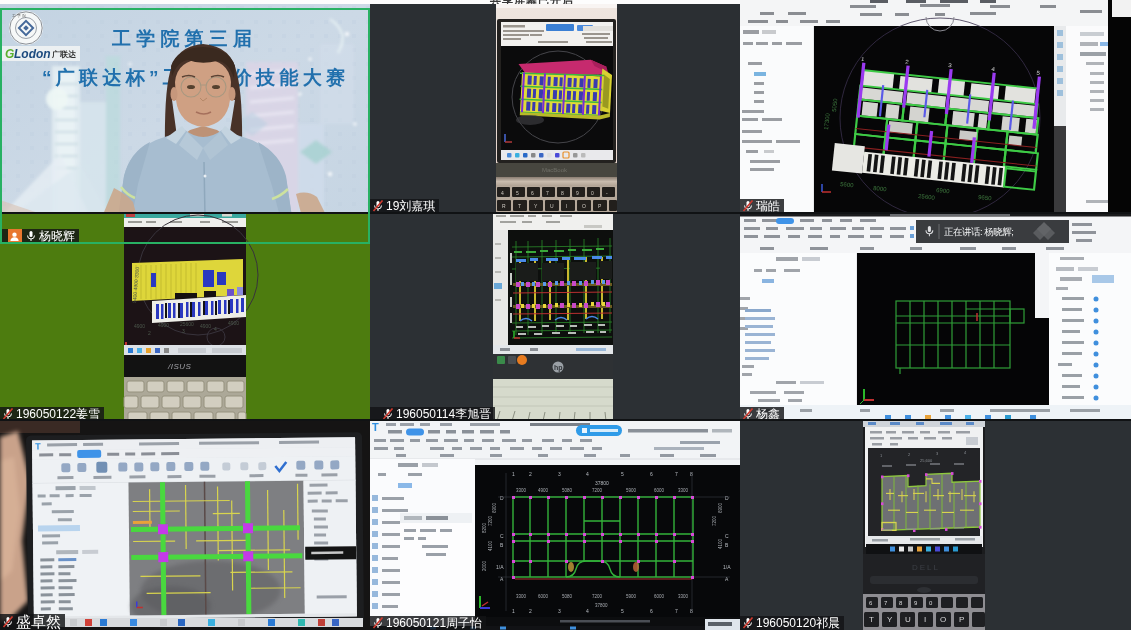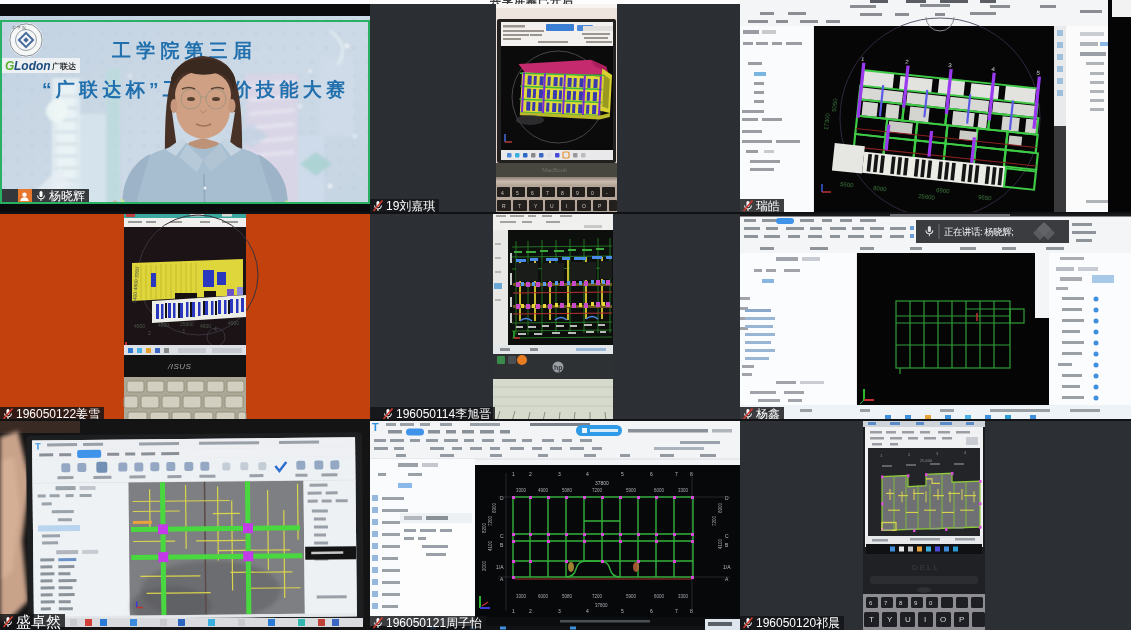--- a/index.html
+++ b/index.html
@@ -1,21 +1,21 @@
 <!DOCTYPE html>
 <html><head>
 <meta charset="utf-8">
 <style>
 html,body{margin:0;padding:0;width:1131px;height:630px;overflow:hidden;background:#0a0b0c;font-family:"Liberation Sans",sans-serif;}
 .cell{position:absolute;overflow:hidden;}
 .cell > svg{filter:blur(0.45px);}
-#cA{left:0;top:16px;width:370px;height:188px;background:#c9d7e4;}
+#cA{left:0;top:4px;width:370px;height:240px;background:#c9d7e4;}
 #cB{left:370px;top:0;width:370px;height:213px;background:#2b2f33;padding-left:14px;}
 #cC{left:740px;top:0;width:455px;height:213px;background:#be185d;}
-#cD{left:0;top:213px;width:370px;height:208px;background:#c2410c;}
+#cD{left:0;top:213px;width:370px;height:208px;background:#4d7c0f;}
 #cE{left:370px;top:213px;width:370px;height:208px;background:#2c3034;}
 #cF{left:740px;top:213px;width:429px;height:208px;background:#b91c1c;}
 #cG{left:0;top:421px;width:370px;height:209px;background:#17181a;}
 #cH{left:370px;top:421px;width:370px;height:209px;background:#f2f3f5;}
 #cI{left:740px;top:421px;width:391px;height:209px;background:#2c3034;}
 .label{position:absolute;left:0;bottom:0;display:flex;align-items:center;background:rgba(18,20,22,0.82);color:#fff;font-size:12px;height:14px;padding:0 4px 0 2px;white-space:nowrap;z-index:30;}
 .label svg{margin-right:2px;}
 .greenborder{position:absolute;left:0;top:0;right:0;bottom:0;border:2px solid #28b163;box-sizing:border-box;z-index:40;pointer-events:none;}
 .gridline-h{position:absolute;left:0;right:0;height:2px;background:#101214;z-index:35;}
 </style>
@@ -132,21 +132,21 @@
       <circle cx="205" cy="172" r="1.5" fill="#e8eef2"></circle>
       <path d="M121 183 q6 8 14 11" stroke="#cde29e" stroke-width="2.5" fill="none"></path>
       <path d="M288 185 q-7 7 -16 10" stroke="#cde29e" stroke-width="2.5" fill="none"></path>
 
       <path d="M102 213 L114 184 Q126 190 133 198 L137 213 Z" fill="#cba78c" opacity="0.9"></path>
       <path d="M302 213 L296 190 Q307 186 317 193 L327 213 Z" fill="#cba78c" opacity="0.9"></path>
       <path d="M0 196 L50 213 L0 213 Z" fill="#d8c2b2" opacity="0.6"></path>
     </g>
   </svg>
   <div class="greenborder" style="top:4px;"></div>
-  <div class="label" style="bottom:1px;left:2px;padding-left:16px;justify-content:flex-end;">
+  <div class="label" style="bottom:1px;left:2px;padding-left:6px;justify-content:flex-end;">
     <span style="display:inline-flex;width:14px;height:14px;background:#e8772e;align-items:center;justify-content:center;margin-right:0;">
       <svg width="11" height="11" viewBox="0 0 12 12">
           <circle cx="6" cy="4" r="2.4" fill="#fff"></circle>
           <path d="M1.5 11c0-2.6 2-4.2 4.5-4.2s4.5 1.6 4.5 4.2z" fill="#fff"></path>
         </svg>
     </span>
     <svg width="12" height="12" viewBox="0 0 12 12" style="margin-left:3px;">
         <rect x="4.5" y="1" width="3" height="6" rx="1.5" fill="#fff"></rect>
         <path d="M2.5 5.5a3.5 3.5 0 0 0 7 0" stroke="#fff" fill="none"></path>
         <line x1="6" y1="9" x2="6" y2="11" stroke="#fff"></line>

